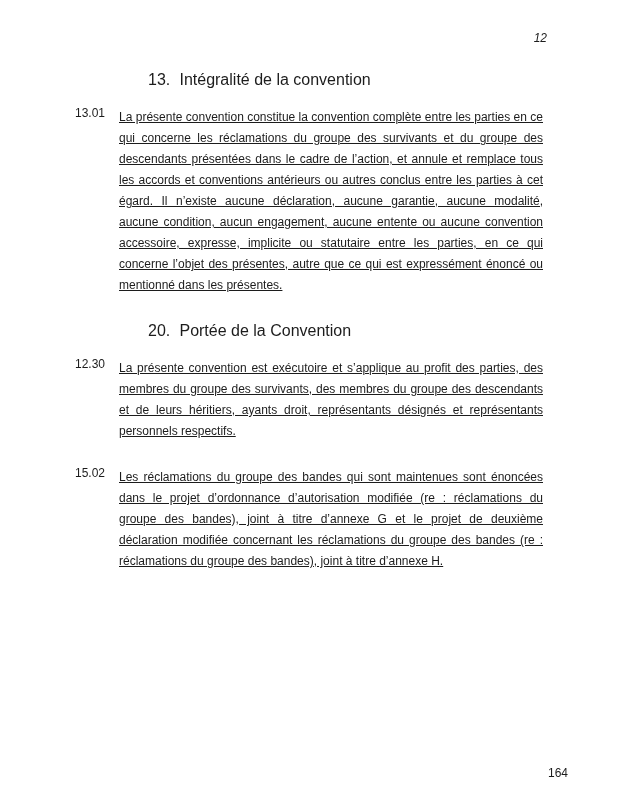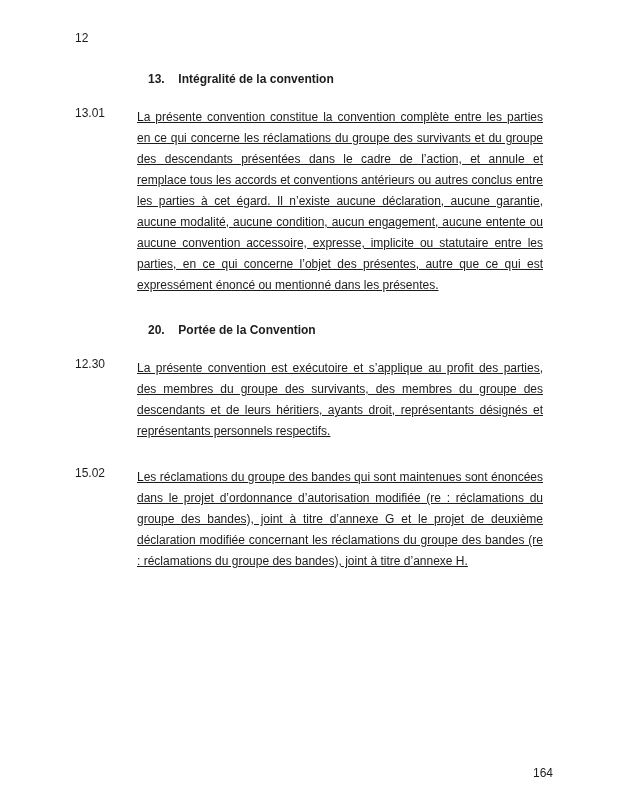--- a/index.html
+++ b/index.html
@@ -14,52 +14,52 @@
     box-sizing: border-box;
     background: #ffffff;
     color: #1c1c1c;
     font-family: "Liberation Sans", sans-serif;
     font-size: 12px;
     line-height: 21px;
     padding: 28px 77px 0 75px;
     overflow: hidden;
   }
   .page-number-top {
-    text-align: left;
+    text-align: right;
     margin-bottom: 10px;
+    font-style: italic;
   }
   .section-heading {
-    font-weight: bold;
-    font-size: 12px;
+    font-weight: normal;
+    font-size: 16px;
     margin: 20px 0 13px 73px;
     line-height: 21px;
   }
   .heading-number {
     display: inline-block;
     min-width: 27px;
   }
   .para {
     display: flex;
     margin: 0 0 17px 0;
-    gap: 18px;
   }
   .para-num {
     width: 40px;
     flex-shrink: 0;
   }
   .para-text {
     flex: 1;
     margin: 4px;
     text-align: justify;
     text-decoration: underline;
   }
   .page-number-bottom {
     position: absolute;
     bottom: 22px;
-    right: 71px;
+    right: 56px;
   }
 </style>
 </head>
 <body>
 
 <div class="page">
 
   <div class="page-number-top">12</div>
 
   <section>

